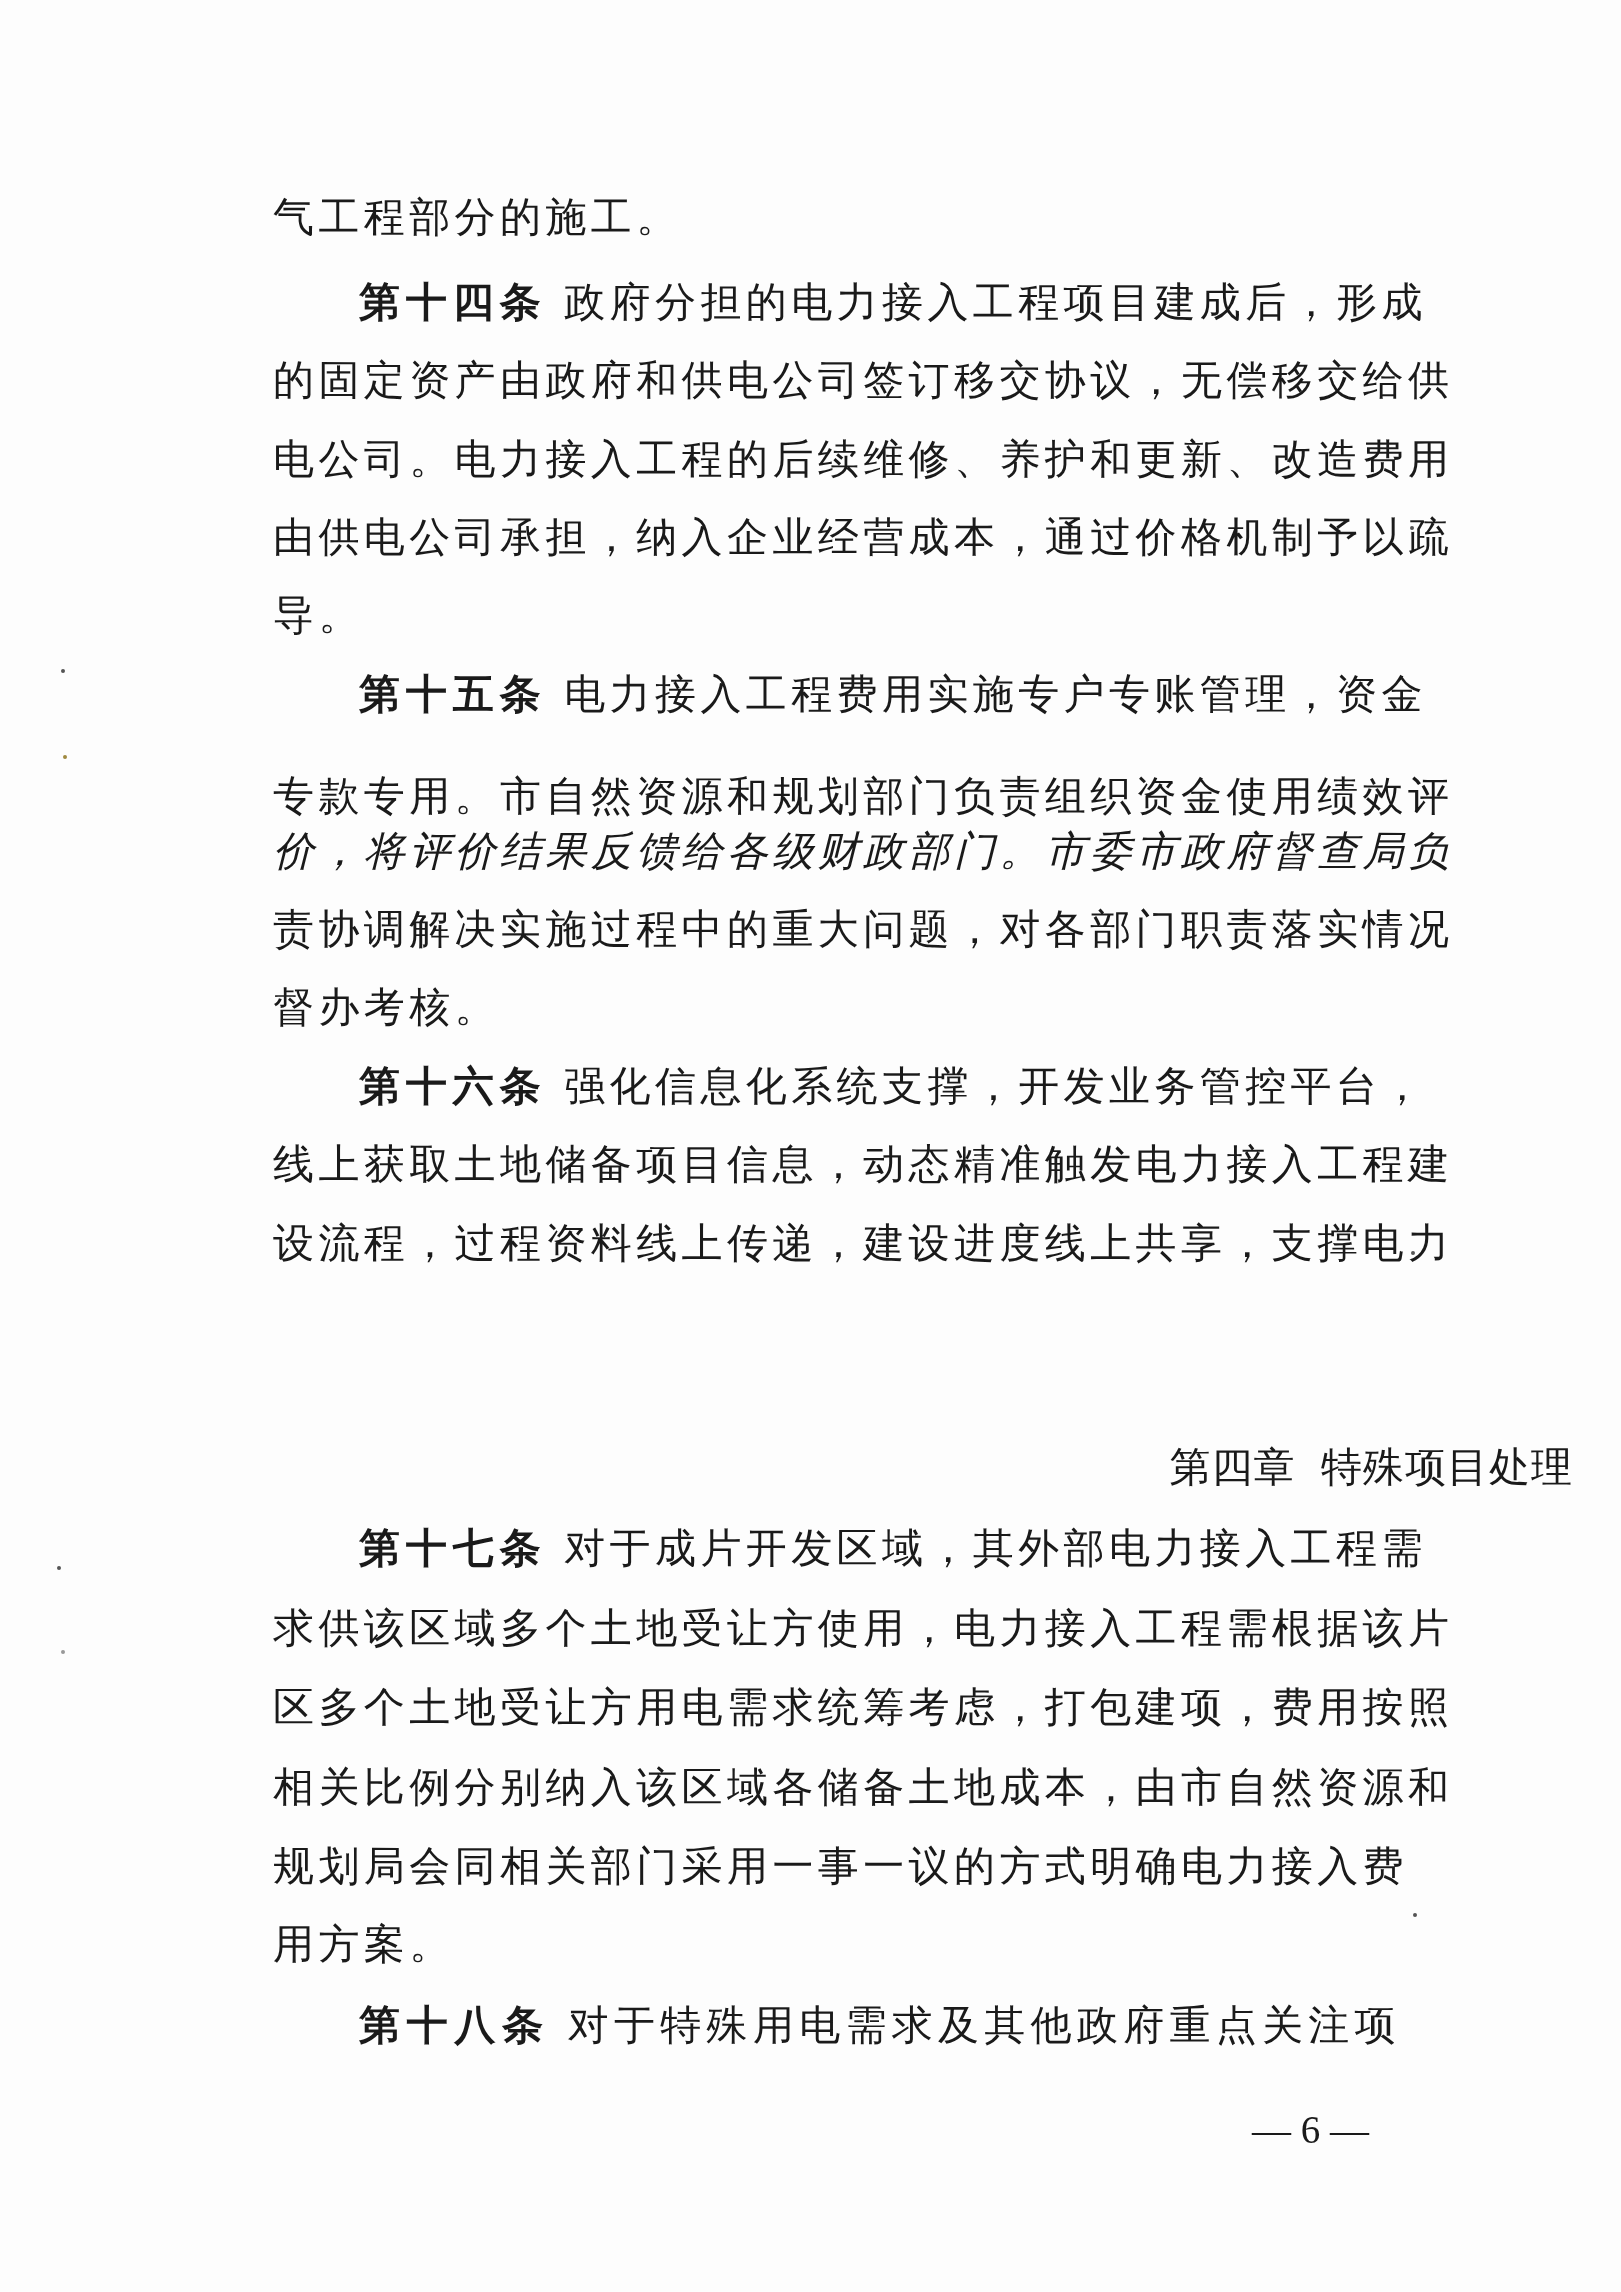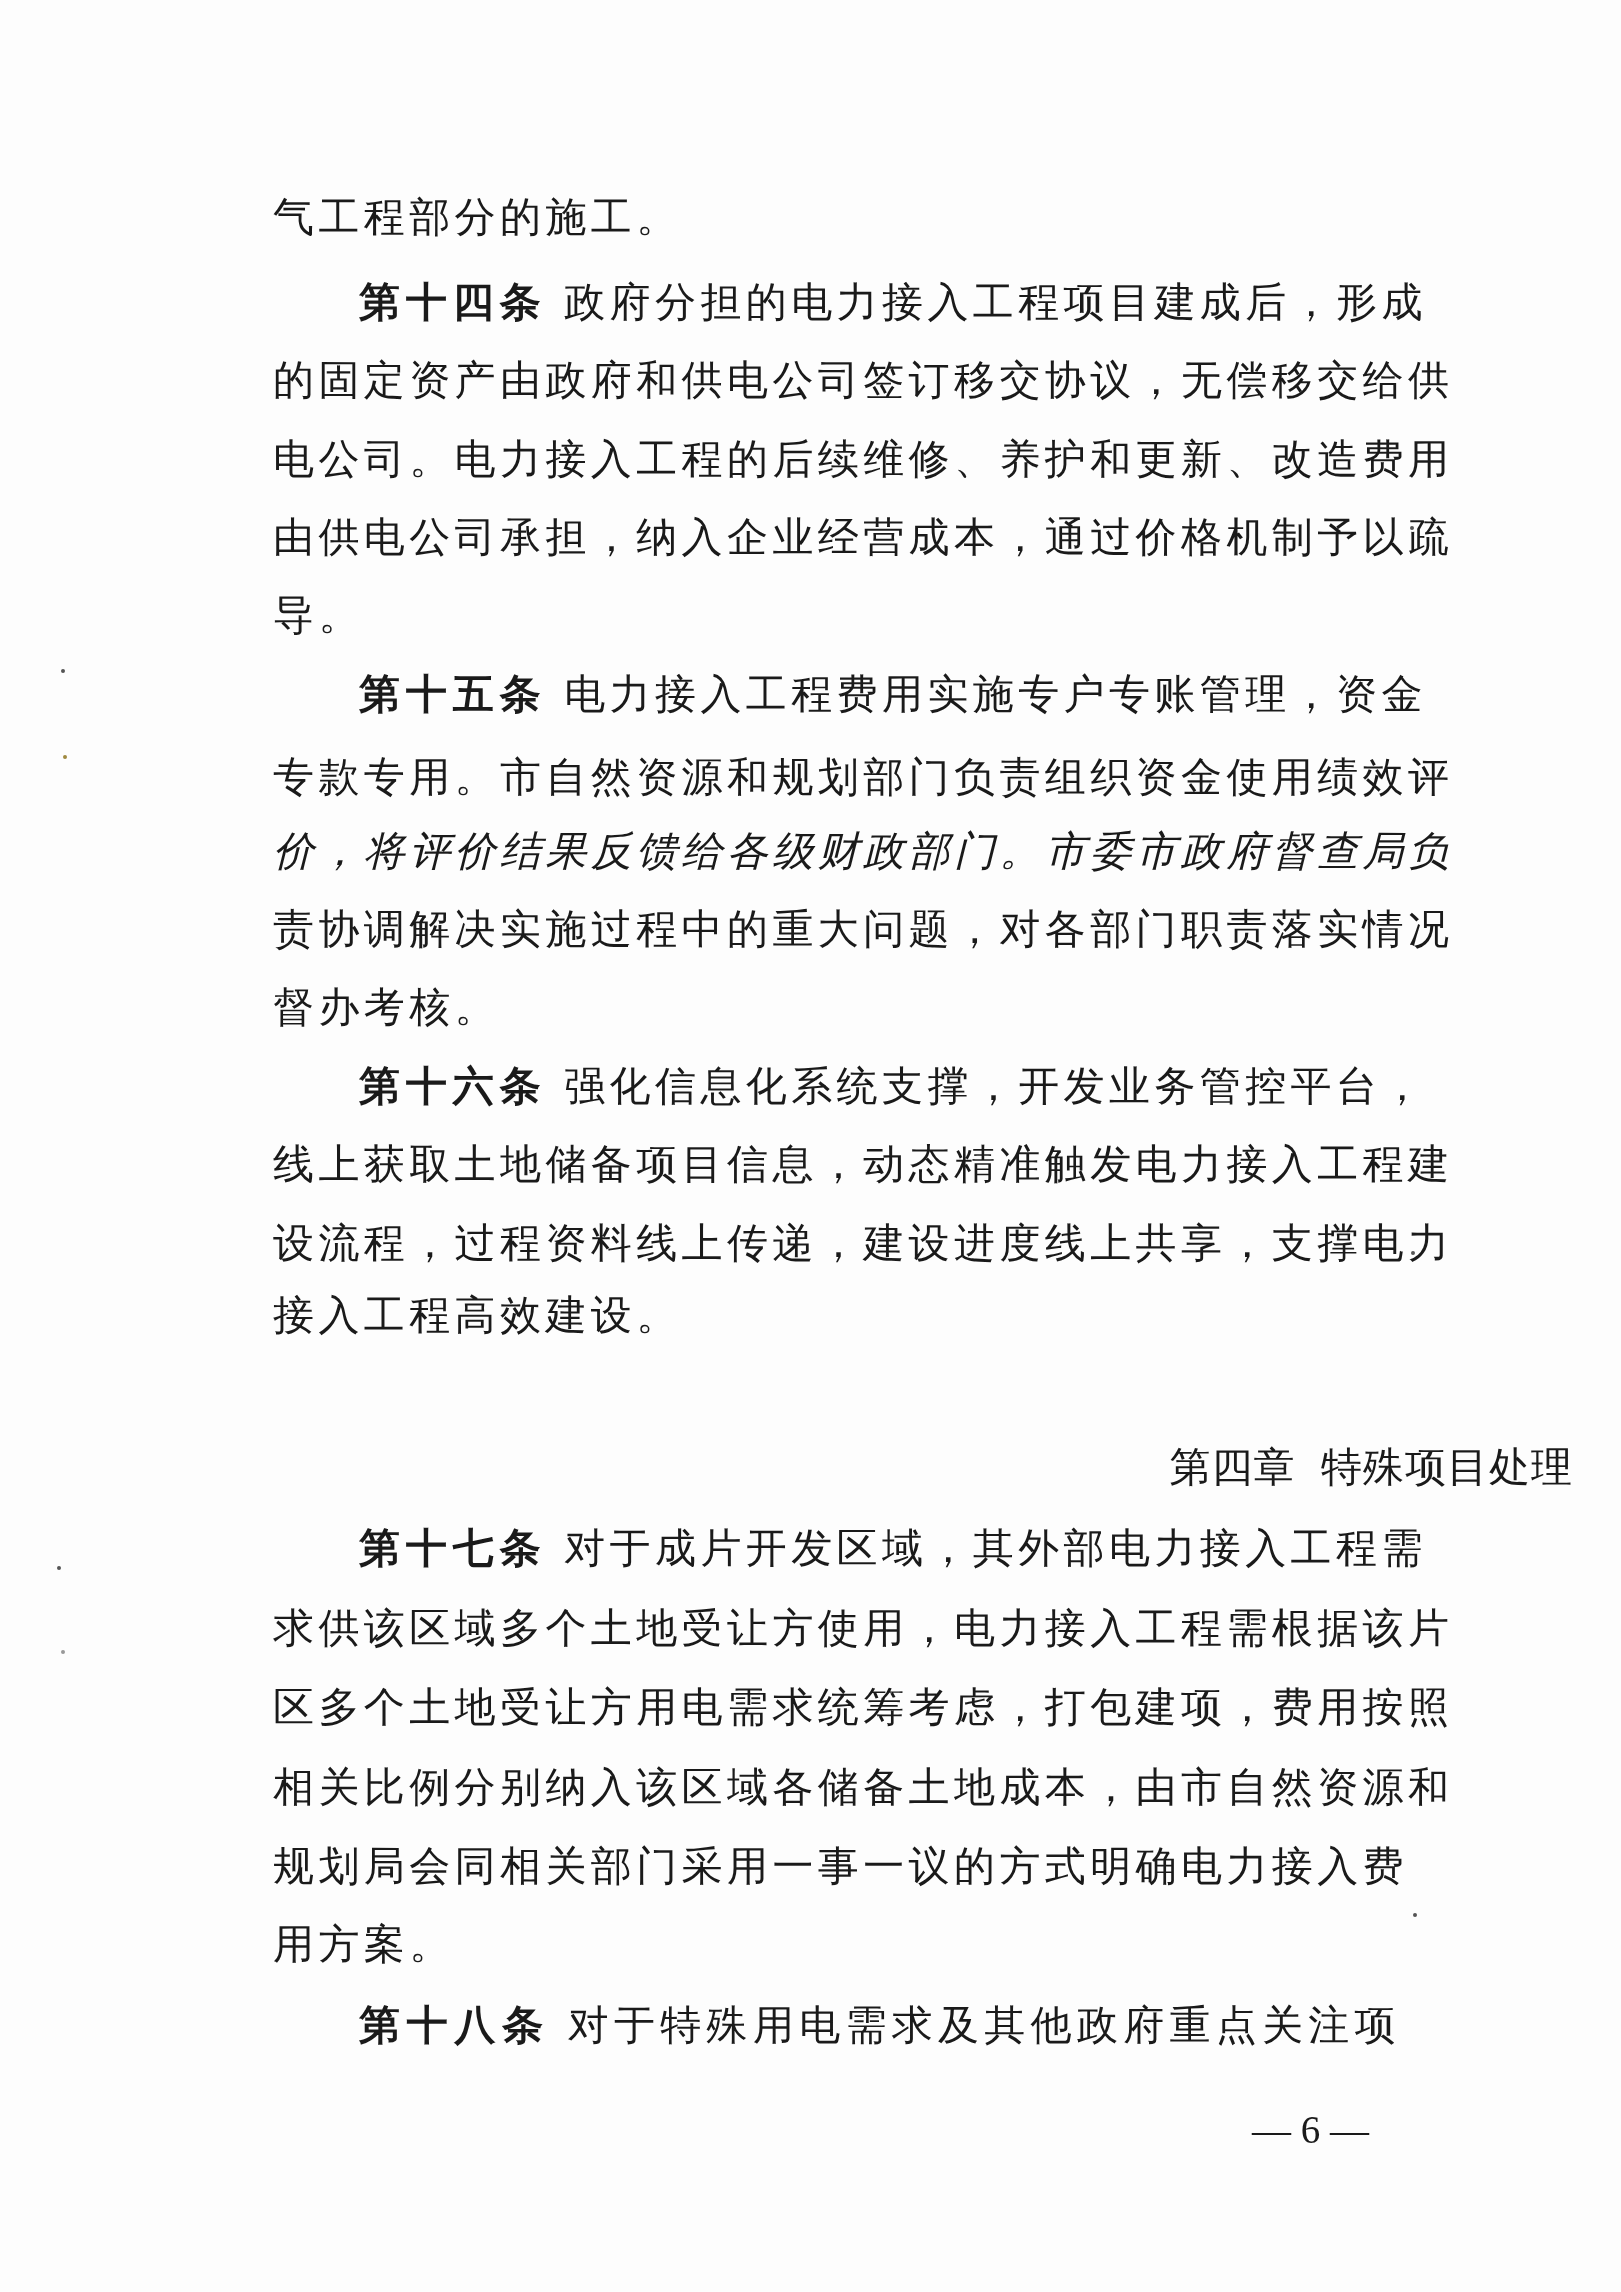--- a/index.html
+++ b/index.html
@@ -92,31 +92,30 @@
     <span class="art-label">第十四条</span><span>政府分担的电力接入工程项目建成后，形成</span>
   </div>
   <div class="line" style="top:341px;">的固定资产由政府和供电公司签订移交协议，无偿移交给供</div>
   <div class="line" style="top:420px;">电公司。电力接入工程的后续维修、养护和更新、改造费用</div>
   <div class="line" style="top:498px;">由供电公司承担，纳入企业经营成本，通过价格机制予以疏</div>
   <div class="line last" style="top:576px;">导。</div>
 
   <div class="line indent" style="top:655px;">
     <span class="art-label">第十五条</span><span>电力接入工程费用实施专户专账管理，资金</span>
   </div>
-  <div class="line" style="top:738px;">专款专用。市自然资源和规划部门负责组织资金使用绩效评</div>
+  <div class="line" style="top:760px;font-family:Liberation Mono, monospace;">专款专用。市自然资源和规划部门负责组织资金使用绩效评</div>
   <div class="line" style="top:812px;font-style:italic;">价，将评价结果反馈给各级财政部门。市委市政府督查局负</div>
   <div class="line" style="top:890px;">责协调解决实施过程中的重大问题，对各部门职责落实情况</div>
   <div class="line last" style="top:968px;">督办考核。</div>
 
   <div class="line indent" style="top:1047px;">
     <span class="art-label">第十六条</span><span>强化信息化系统支撑，开发业务管控平台，</span>
   </div>
   <div class="line" style="top:1125px;">线上获取土地储备项目信息，动态精准触发电力接入工程建</div>
   <div class="line" style="top:1204px;">设流程，过程资料线上传递，建设进度线上共享，支撑电力</div>
-  <div class="line last" style="top:1276px;">接入工程高效建设。</div>
 
   <div class="chapter">第四章  特殊项目处理</div>
 
   <div class="line indent" style="top:1509px;">
     <span class="art-label">第十七条</span><span>对于成片开发区域，其外部电力接入工程需</span>
   </div>
   <div class="line" style="top:1589px;">求供该区域多个土地受让方使用，电力接入工程需根据该片</div>
   <div class="line" style="top:1668px;">区多个土地受让方用电需求统筹考虑，打包建项，费用按照</div>
   <div class="line" style="top:1748px;">相关比例分别纳入该区域各储备土地成本，由市自然资源和</div>
   <div class="line" style="top:1827px;">规划局会同相关部门采用一事一议的方式明确电力接入费</div>

